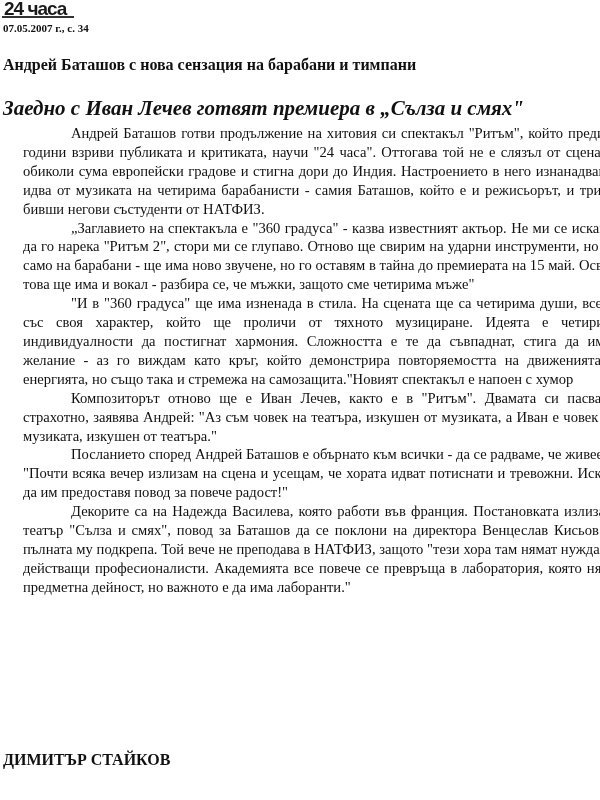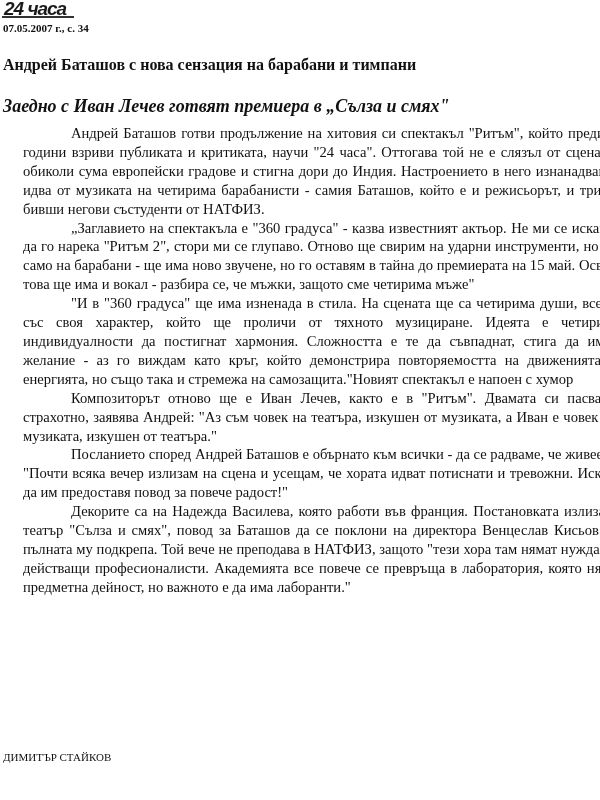--- a/index.html
+++ b/index.html
@@ -4,50 +4,50 @@
 <style>
   html, body { margin: 0; padding: 0; background: #ffffff; }
   body {
     width: 600px; height: 800px; overflow: hidden; position: relative;
     font-family: "Liberation Serif", "DejaVu Serif", serif;
     color: #111;
   }
   .logo {
     position: absolute; left: 4px; top: 0px;
     font-family: "Liberation Sans", "DejaVu Sans", sans-serif;
-    font-weight: bold; font-style: italic;
+    font-weight: bold; 
     font-size: 19px; letter-spacing: -1px; color: #1a1a1a;
     line-height: 18px;
   }
   .logo-underline {
     position: absolute; left: 2px; top: 16px; width: 72px; height: 2px;
     background: #333;
   }
   .dateline {
     position: absolute; left: 3px; top: 22px;
     font-weight: bold; font-size: 11px;
   }
   .headline {
     position: absolute; left: 3px; top: 56px; width: 596px;
     font-weight: bold; font-size: 16px; white-space: nowrap;
   }
   .subhead {
     position: absolute; left: 3px; top: 96px; width: 596px;
-    font-weight: bold; font-style: italic; font-size: 18px; white-space: nowrap;
+    font-weight: bold; font-style: italic; font-size: 21px; white-space: nowrap;
   }
   .body {
     position: absolute; left: 3px; top: 124px; width: 594px;
     font-size: 14.6px; line-height: 18.9px;
     text-align: justify;
     margin-left: 20px;
   }
   .body p { margin: 0; text-indent: 48px; }
   .byline {
     position: absolute; left: 3px; top: 751px;
-    font-weight: normal; font-size: 11px;
+    font-weight: bold; font-size: 16px;
   }
 </style>
 </head>
 <body>
 
 <div class="logo">24 часа</div>
 <div class="logo-underline"></div>
 <div class="dateline">07.05.2007 г., с. 34</div>
 
 <div class="headline">Андрей Баташов с нова сензация на барабани и тимпани</div>

